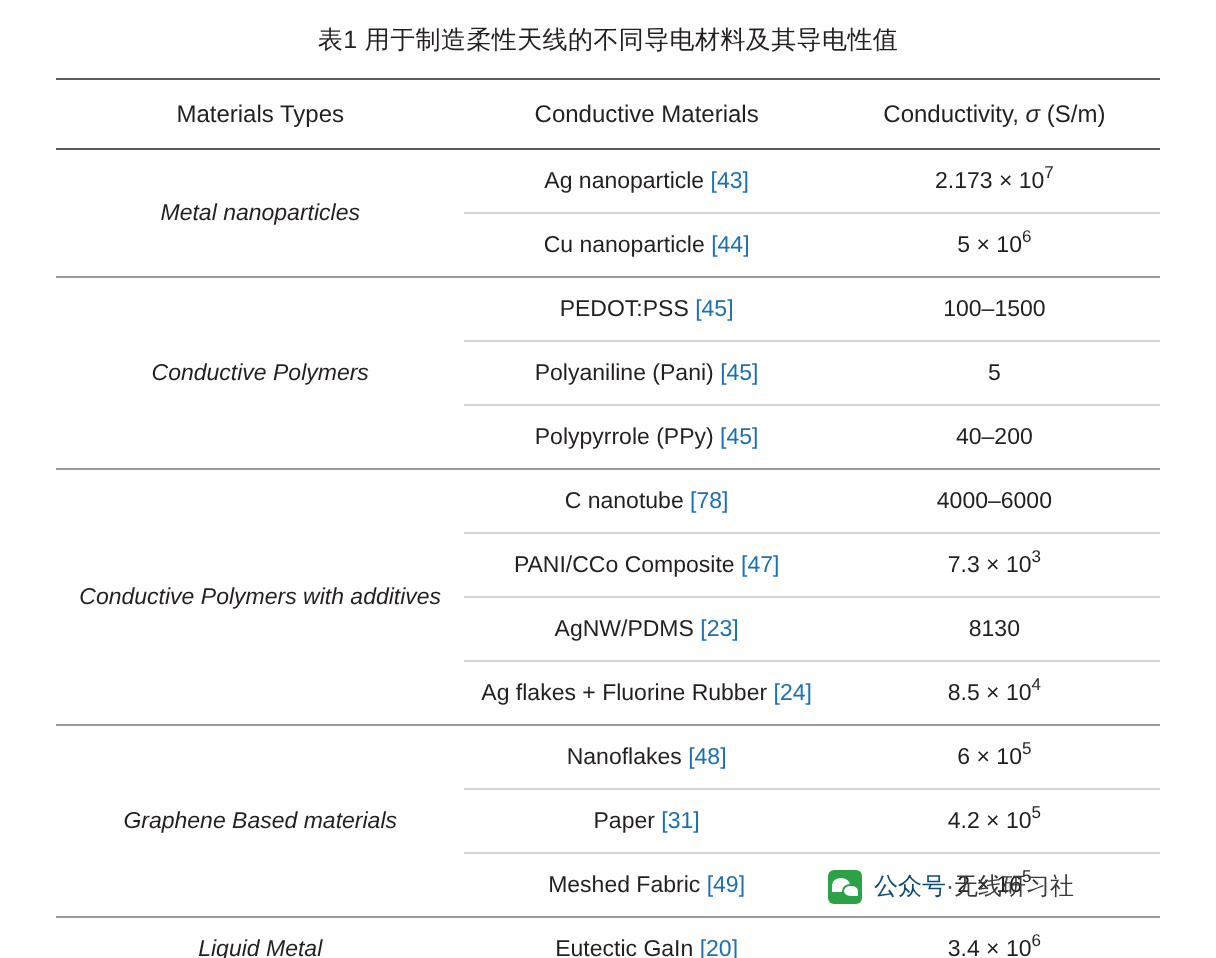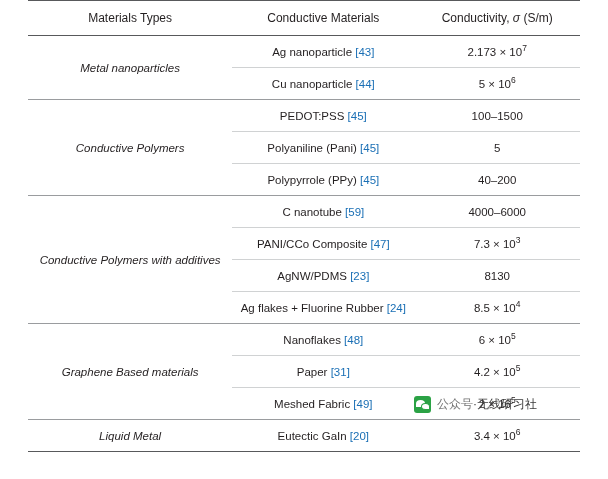--- a/index.html
+++ b/index.html
@@ -120,28 +120,29 @@
     border: 1px solid #2ba245;
     right: 1.5px;
     top: 6.5px;
   }
   .wm-text {
     font-size: 12px;
     color: #3a3a3a;
     white-space: nowrap;
   }
   .wm-text .wm-sub {
-    color: #737373;
+    color: #0c4a6e;
   }
 </style>
 </head>
 <body>
 
 <div class="page">
 
+  <div class="caption">表1 用于制造柔性天线的不同导电材料及其导电性值</div>
 
   <div class="table-wrap">
     <table class="data">
       <colgroup>
         <col class="col1">
         <col class="col2">
         <col class="col3">
       </colgroup>
       <thead>
         <tr>
@@ -171,21 +172,21 @@
           <td class="cell-line"><span>Polyaniline (Pani)</span> <span class="ref">[45]</span></td>
           <td class="cell-line"><span>5</span><sup></sup></td>
         </tr>
         <tr>
           <td class="group-line"><span>Polypyrrole (PPy)</span> <span class="ref">[45]</span></td>
           <td class="group-line"><span>40–200</span><sup></sup></td>
         </tr>
 
         <tr>
           <td rowspan="4" class="group-line grpcell">Conductive Polymers with additives</td>
-          <td class="cell-line"><span>C nanotube</span> <span class="ref">[59]</span></td>
+          <td class="cell-line"><span>C nanotube</span> <span class="ref">[78]</span></td>
           <td class="cell-line"><span>4000–6000</span><sup></sup></td>
         </tr>
         <tr>
           <td class="cell-line"><span>PANI/CCo Composite</span> <span class="ref">[47]</span></td>
           <td class="cell-line"><span>7.3 × 10</span><sup>3</sup></td>
         </tr>
         <tr>
           <td class="cell-line"><span>AgNW/PDMS</span> <span class="ref">[23]</span></td>
           <td class="cell-line"><span>8130</span><sup></sup></td>
         </tr>

